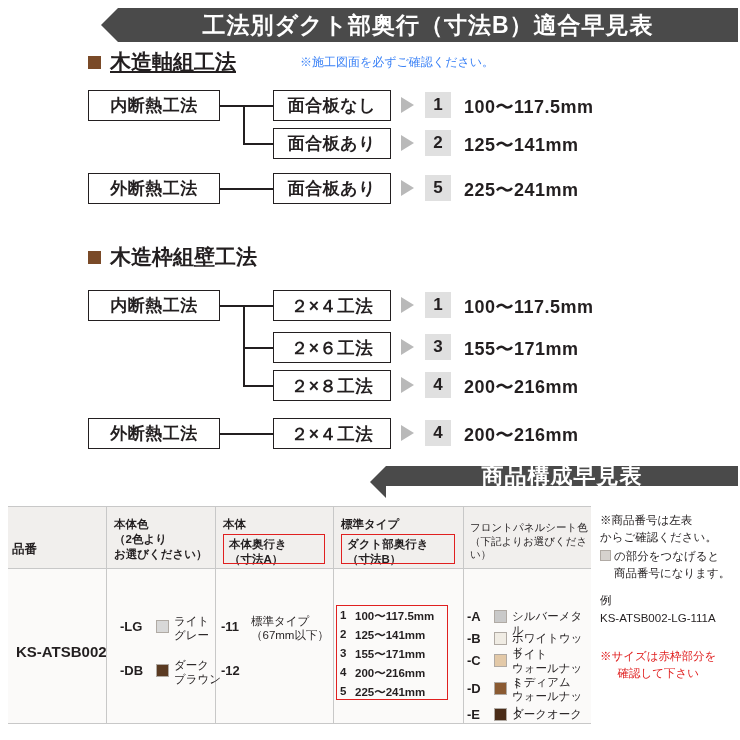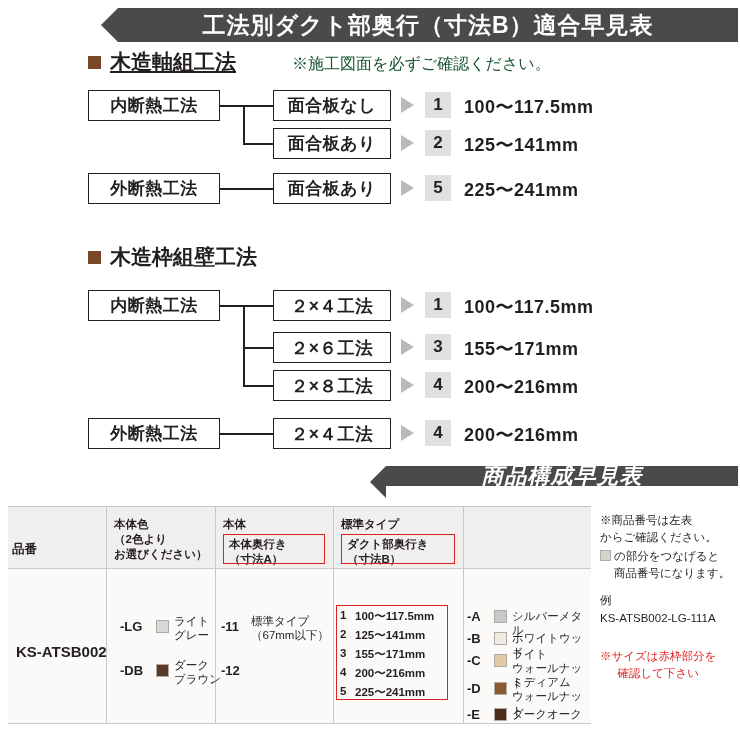--- a/index.html
+++ b/index.html
@@ -36,21 +36,20 @@
   }
   .banner.top::before {
     left:-17px;
     border-top:17px solid transparent;
     border-bottom:17px solid transparent;
     border-right:17px solid #4a4a4a;
   }
   .banner.sec {
     left:386px; top:466px; width:352px; height:20px;
     font-size:22px;
-    font-style:italic;
   }
   .banner.sec::before {
     left:-16px;
     border-top:16px solid transparent;
     border-bottom:16px solid transparent;
     border-right:16px solid #4a4a4a;
   }
 
   
   .sub-title {
@@ -63,23 +62,24 @@
     white-space:nowrap;
   }
   .sub-title .sq {
     width:13px; height:13px;
     background:#7a4a28;
     margin-right:9px;
     display:inline-block;
   }
   .note-red {
     position:absolute;
-    font-size:16px;
-    color:#14532d;
-    white-space:nowrap;
+    font-size:12px;
+    color:#3b82f6;
+    white-space:nowrap;
+    margin-left:8px;
   }
 
   
   .fbox {
     position:absolute;
     border:1.6px solid #231f20;
     background:#ffffff;
     display:flex;
     align-items:center;
     justify-content:center;
@@ -314,20 +314,22 @@
   <div class="cellhdr" style="left:4px; top:34px; font-size:12.5px;">品番</div>
   <div class="cellhdr" style="left:106px; top:10px;">本体色
 （2色より
 お選びください）</div>
   <div class="cellhdr" style="left:215px; top:10px;">本体</div>
   <div class="cellhdr" style="left:221px; top:30px;">本体奥行き
 （寸法A）</div>
   <div class="cellhdr" style="left:333px; top:10px;">標準タイプ</div>
   <div class="cellhdr" style="left:339px; top:30px;">ダクト部奥行き
 （寸法B）</div>
+  <div class="cellhdr" style="left:462px; top:14px; font-size:10.5px; font-weight:normal;">フロントパネルシート色
+（下記よりお選びください）</div>
 
   <div class="redbox" style="left:215px; top:27px; width:102px; height:30px;"></div>
   <div class="redbox" style="left:333px; top:27px; width:114px; height:30px;"></div>
 
   <div class="modelno" style="left:8px; top:136px;">KS-ATSB002</div>
 
   <div class="code" style="left:112px; top:112px;">-LG</div>
   <div class="swatch" style="left:148px; top:113px; background:#d8d8d8;"></div>
   <div class="txt" style="left:166px; top:107px;">ライト
 グレー</div>

